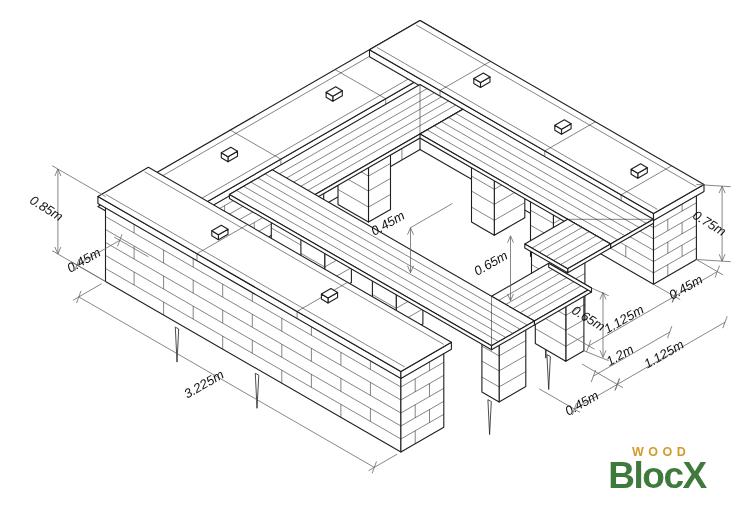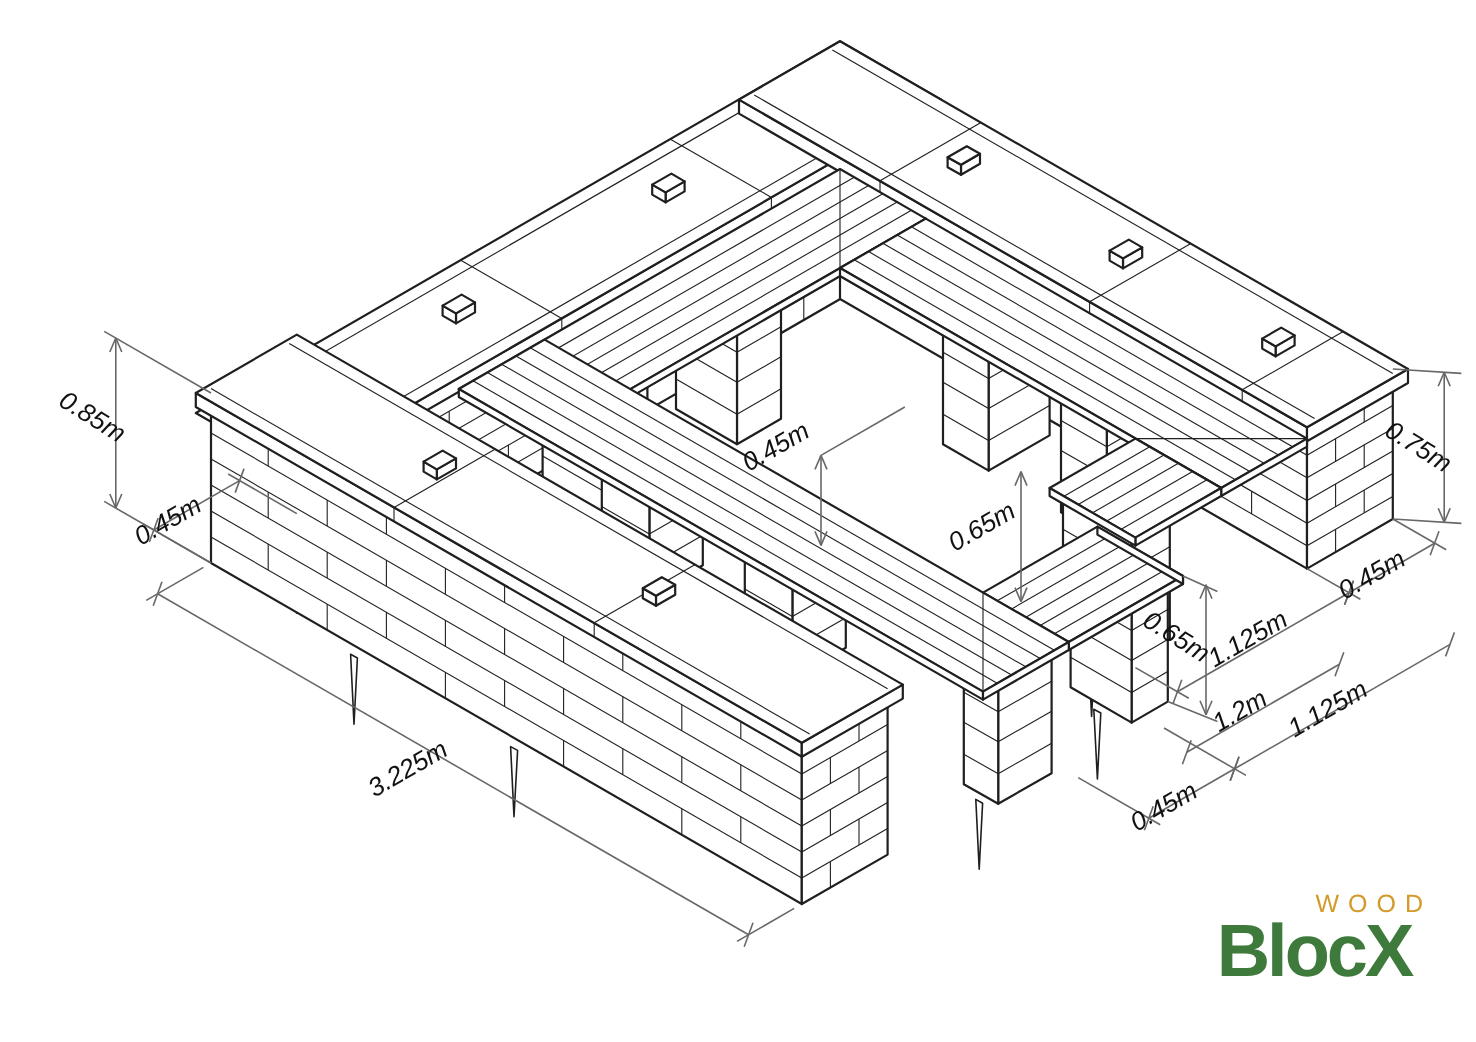--- a/index.html
+++ b/index.html
@@ -6,22 +6,22 @@
   body{width:738px;height:521px;position:relative;overflow:hidden;
        font-family:"Liberation Sans",sans-serif;}
   svg{position:absolute;left:0;top:0;}
   .f{fill:#ffffff;stroke:#1f1f1f;stroke-width:1.1;stroke-linejoin:round;}
   .d{fill:none;stroke:#1f1f1f;stroke-width:0.55;}
   .sk{fill:#ffffff;stroke:#1f1f1f;stroke-width:0.8;stroke-linejoin:round;}
   .dm{fill:none;stroke:#686868;stroke-width:0.8;}
   .lbl{font-family:"Liberation Sans",sans-serif;font-size:13px;font-style:italic;
        fill:#111;text-anchor:middle;}
   .logo{position:absolute;left:598px;top:446px;width:118px;line-height:1;}
-  .logo .wood{display:block;text-align:right;padding-left:34px;color:#D29B2B;
-       font-weight:400;font-size:12.5px;letter-spacing:4.5px;}
+  .logo .wood{display:block;text-align:left;padding-left:34px;color:#D29B2B;
+       font-weight:700;font-size:12.5px;letter-spacing:4.5px;}
   .logo .blocx{display:block;text-align:center;color:#3E7A3C;font-weight:700;
        font-size:37px;letter-spacing:-1.5px;margin-top:-2px;}
 </style>
 </head>
 <body>
 
 <svg width="738" height="521" viewBox="0 0 738 521">
   <g id="struct">
       <path class="f" d="M462.9 124.8L148.4 306.3L148.4 238.3L462.9 56.8Z"></path>
       <path class="d" d="M462.9 113.4L148.4 294.9"></path>

